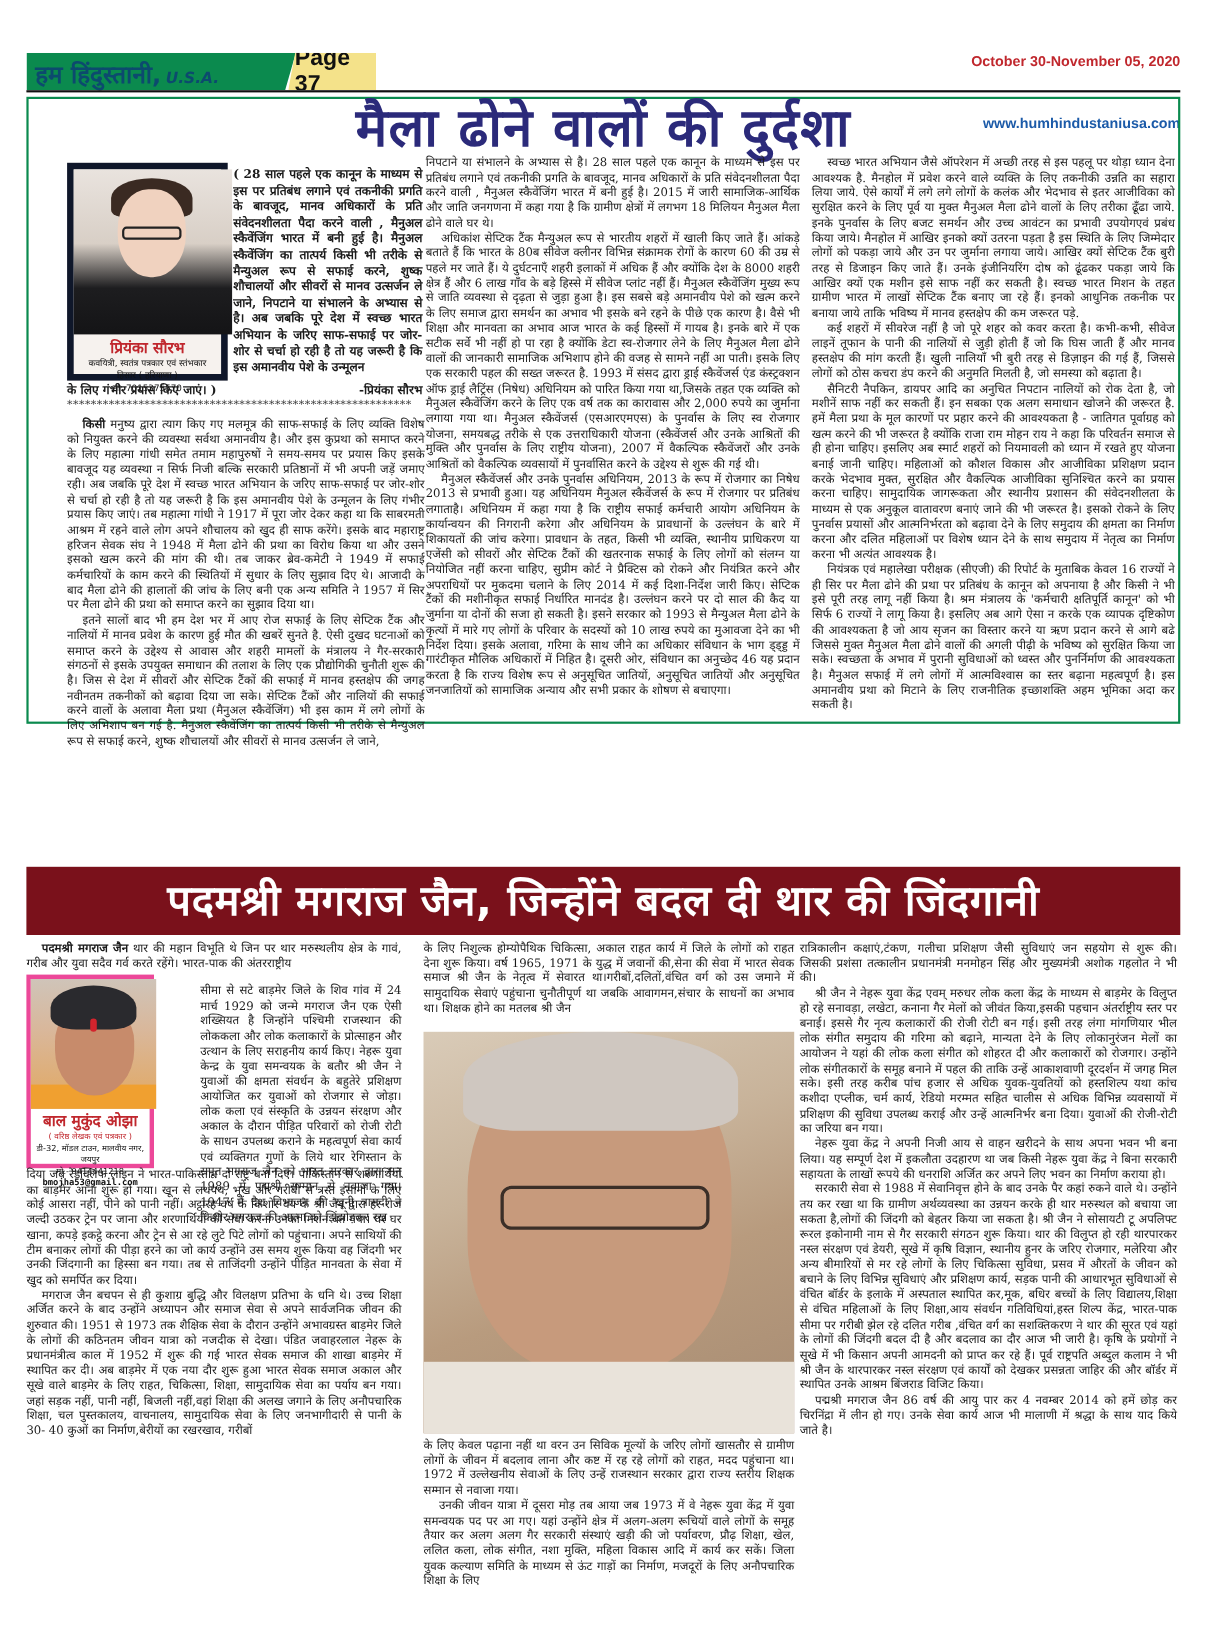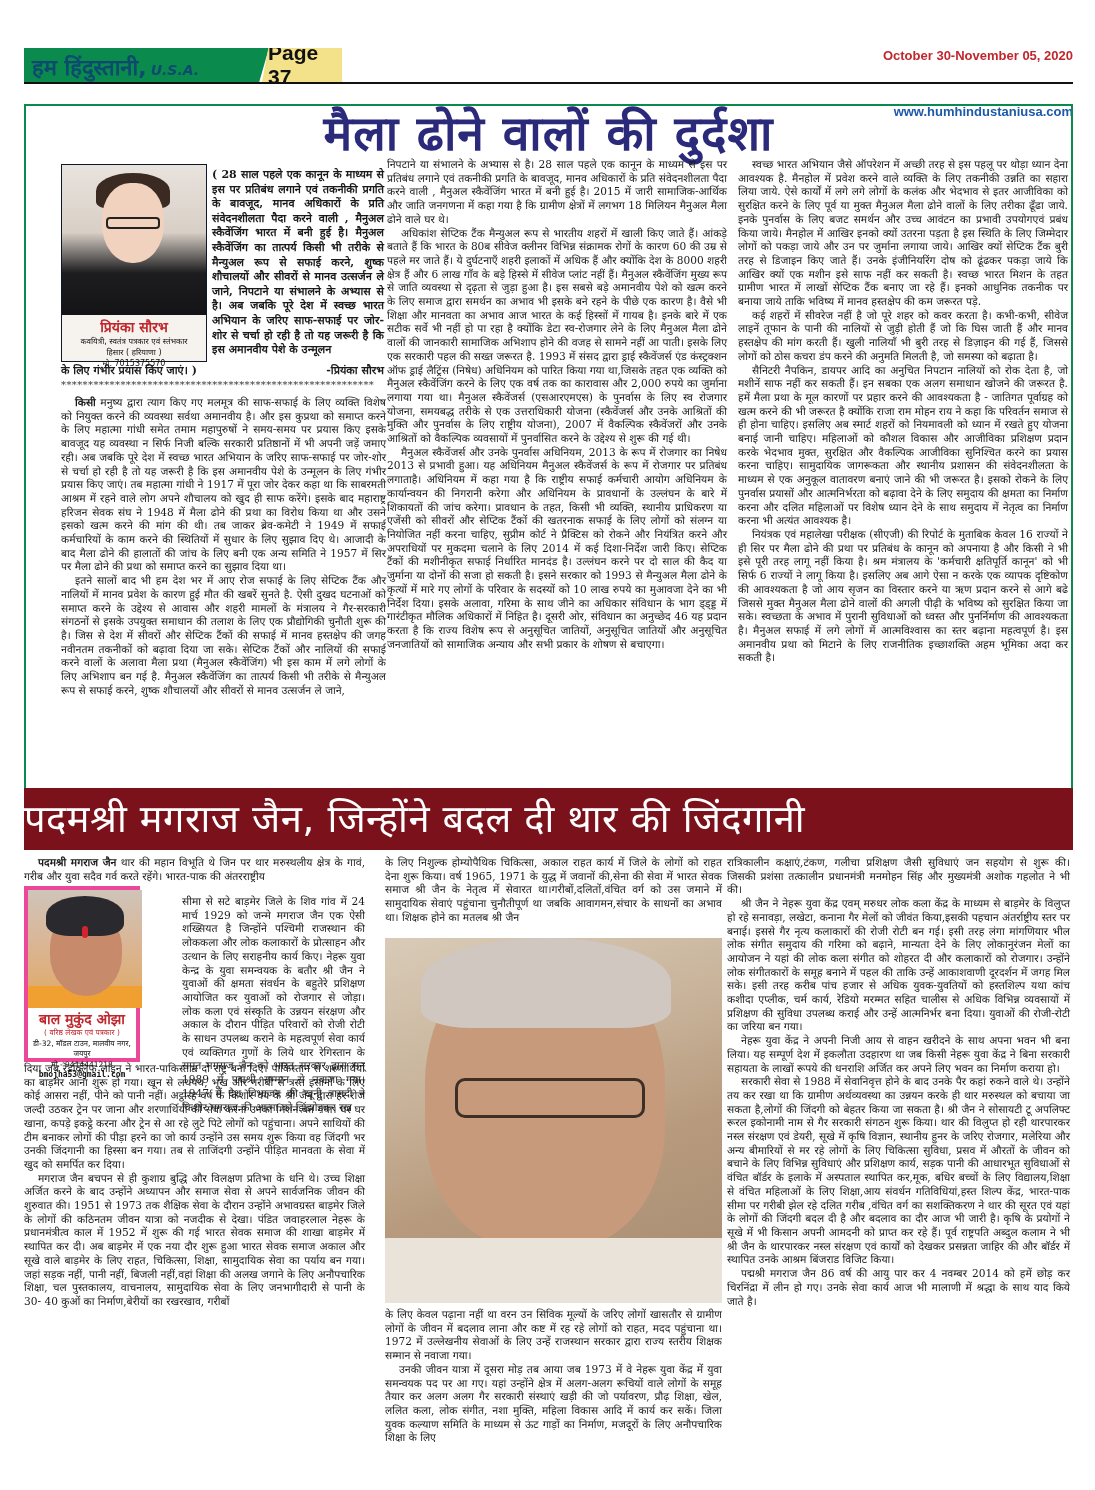--- a/index.html
+++ b/index.html
@@ -9,44 +9,44 @@
   .masthead { position: absolute; left: 24px; top: 48px; width: 1075px; height: 36px; }
   .mast-green { position: absolute; left: 0; top: 0; width: 245px; height: 34px; background: #0b8a4e; clip-path: polygon(0 0, 100% 0, 96% 100%, 0 100%); }
   .mast-title { position: absolute; left: 8px; top: 3px; font-family: "DejaVu Sans", sans-serif; font-weight: bold; font-size: 22px; color: #0c4a6e; white-space: nowrap; }
   .mast-title .usa { font-style: italic; font-size: 14px; margin-left: 4px; }
   .mast-page { position: absolute; left: 238px; top: 0; width: 80px; height: 34px; background: #f4e28a; clip-path: polygon(8% 0, 100% 0, 100% 100%, 0 100%); font-family: "Liberation Sans", sans-serif; font-weight: bold; font-size: 21px; color: #111; display: flex; align-items: center; justify-content: center; padding-left: 6px; }
   .mast-line { position: absolute; left: 0; top: 34px; width: 1049px; height: 2px; background: #111; }
   .mast-date { position: absolute; right: 26px; top: 0; font-family: "Liberation Sans", sans-serif; font-size: 13px; color: #c0272d; font-weight: bold; text-align: right; }
   .mast-url { position: absolute; right: 26px; top: 17px; font-family: "Liberation Sans", sans-serif; font-size: 13px; color: #1b5aa8; font-weight: bold; text-align: right; margin-top: 39px; }
 
   
-  .frame1 { position: absolute; left: 24px; top: 104px; width: 1049px; height: 690px; border: 2px solid #0b8a4e; }
+  .frame1 { position: absolute; left: 24px; top: 88px; width: 1049px; height: 570px; border: 2px solid #0b8a4e; }
   .headline1 { position: absolute; left: 0; top: 0; width: 100%; height: 54px; text-align: center; font-family: "DejaVu Sans", sans-serif; font-weight: bold; font-size: 48px; line-height: 54px; color: #2b2a7a; letter-spacing: 1px; }
 
-  .author-box { position: absolute; left: 35px; top: 58px; width: 146px; height: 198px; border: 1px solid #0f172a; background: #f6f2ee; }
+  .author-box { position: absolute; left: 35px; top: 58px; width: 146px; height: 198px; border: 6px solid #0f172a; background: #f6f2ee; }
   .author-photo { width: 144px; height: 150px; background: linear-gradient(180deg, #e9e3de 0%, #d8cfc6 45%, #1d1d1f 72%, #141416 100%); position: relative; overflow: hidden; }
   .author-photo .face { position: absolute; left: 40px; top: 18px; width: 62px; height: 80px; background: #f0d2bf; border-radius: 45% 45% 48% 48%; }
   .author-photo .hair { position: absolute; left: 34px; top: 8px; width: 74px; height: 36px; background: #3a2a22; border-radius: 50% 50% 20% 20%; }
   .author-photo .glasses { position: absolute; left: 44px; top: 52px; width: 54px; height: 12px; border: 2px solid #222; border-radius: 4px; }
   .author-name { font-family: "DejaVu Sans", sans-serif; font-size: 14px; color: #c0272d; text-align: center; margin-top: 2px; font-weight: bold; }
   .author-meta { font-family: "DejaVu Sans", sans-serif; font-size: 8px; text-align: center; line-height: 11px; color: #111; }
 
   .text { font-family: "DejaVu Serif", serif; font-size: 10.6px; line-height: 13.7px; text-align: justify; color: #1a1a1a; }
   .text p { text-indent: 14px; }
   .text p.noindent { text-indent: 0; }
   .intro { position: absolute; left: 186px; top: 62px; width: 172px; font-weight: bold; font-size: 11px; line-height: 14.6px; }
   .intro-tail { position: absolute; left: 35px; top: 258px; width: 323px; font-weight: bold; font-size: 11px; display: flex; justify-content: space-between; gap: 34px; }
   .stars { position: absolute; left: 35px; top: 273px; width: 323px; font-size: 10px; letter-spacing: 0.4px; overflow: hidden; white-space: nowrap; color: #333; }
   .col1 { position: absolute; left: 35px; top: 290px; width: 325px; }
   .col2 { position: absolute; left: 361px; top: 52px; width: 340px; }
   .col3 { position: absolute; left: 712px; top: 52px; width: 330px; }
   .dropcap { font-weight: bold; }
 
   
-  .headline2 { position: absolute; left: 24px; top: 788px; width: 1049px; height: 62px; background: #7a111b; color: #ffffff; font-family: "DejaVu Sans", sans-serif; font-weight: normal; font-size: 38px; line-height: 62px; text-align: left; letter-spacing: 0.5px; }
+  .headline2 { position: absolute; left: 24px; top: 788px; width: 1049px; height: 62px; background: #7a111b; color: #ffffff; font-family: "DejaVu Sans", sans-serif; font-weight: bold; font-size: 38px; line-height: 62px; text-align: center; letter-spacing: 0.5px; }
   .a2-lead { position: absolute; left: 24px; top: 856px; width: 341px; }
   .writer-box { position: absolute; left: 24px; top: 886px; width: 116px; height: 176px; border: 4px solid #ec4899; background: #fff; }
   .writer-photo { width: 114px; height: 118px; background: linear-gradient(180deg, #cfc4b9 0%, #d9b79a 40%, #e2a860 100%); position: relative; overflow: hidden; }
   .writer-photo .hair { position: absolute; left: 18px; top: 6px; width: 78px; height: 40px; background: #2a2a2e; border-radius: 50% 50% 30% 30%; }
   .writer-photo .face { position: absolute; left: 22px; top: 24px; width: 72px; height: 82px; background: #c78b6b; border-radius: 40% 40% 50% 50%; }
   .writer-photo .tilak { position: absolute; left: 54px; top: 36px; width: 6px; height: 12px; background: #d3242d; border-radius: 3px; }
   .writer-photo .shirt { position: absolute; left: 0; top: 96px; width: 114px; height: 30px; background: #f0a030; }
   .writer-name { font-family: "DejaVu Sans", sans-serif; font-size: 14px; color: #c0272d; text-align: center; font-weight: bold; margin-top: 1px; }
   .writer-meta { font-family: "DejaVu Sans", sans-serif; font-size: 7.5px; text-align: center; line-height: 10.5px; color: #111; }
   .writer-meta .role { color: #c0272d; }

